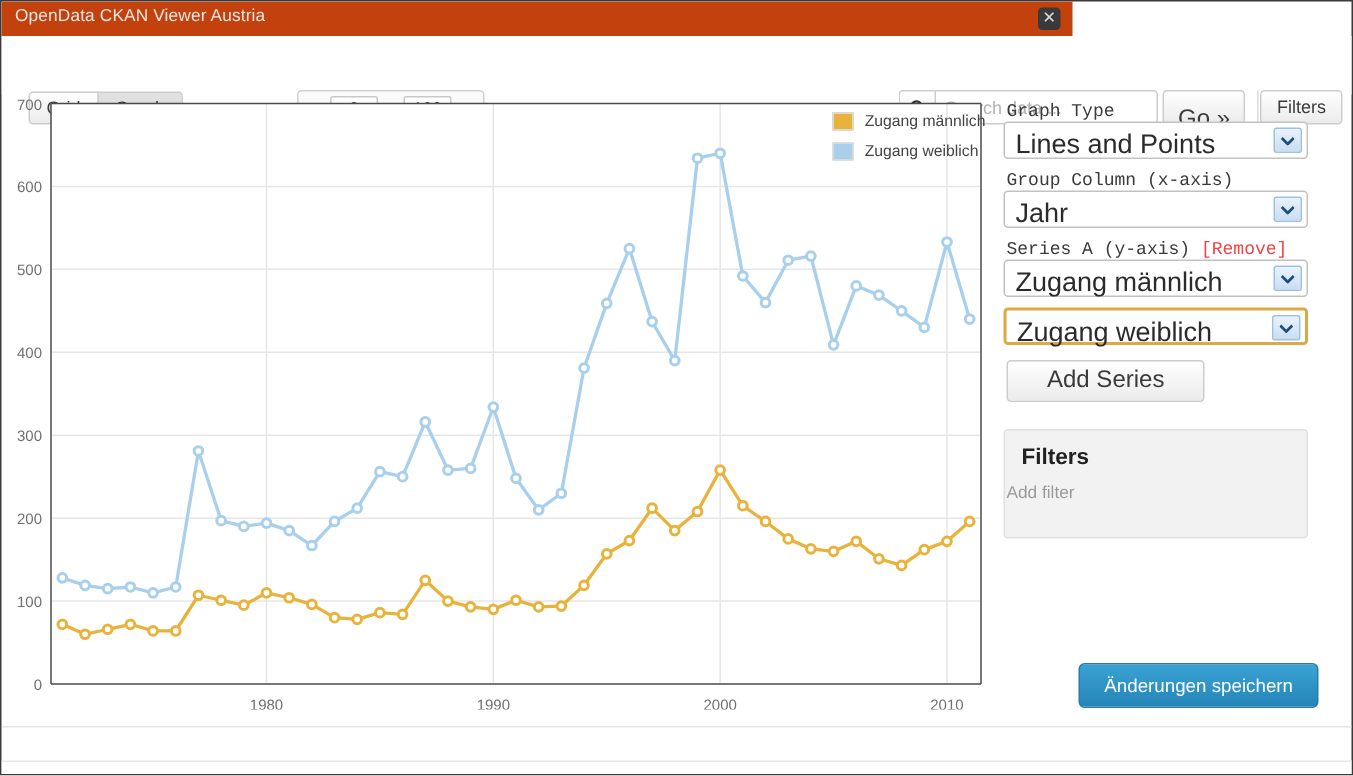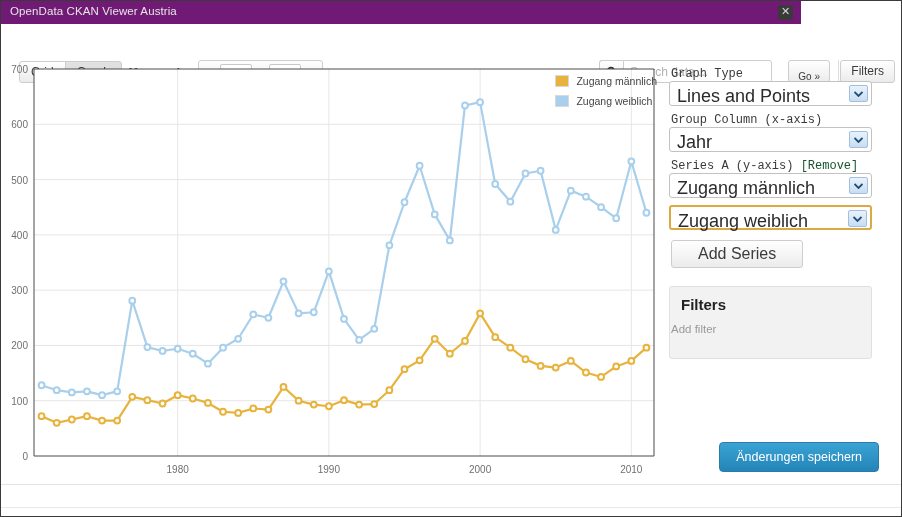--- a/index.html
+++ b/index.html
@@ -12,22 +12,22 @@
     position: relative;
     width: 902px; height: 517px;
     overflow: hidden;
     background: #ffffff;
     border: 1px solid #3a3a3a;
   }
 
   
   #titlebar {
     position: absolute; left: 0; top: 0;
-    width: 800px; height: 23px;
-    background: #701a75;
+    width: 714px; height: 23px;
+    background: #c2410c;
     color: #e9e9e9;
   }
   #titlebar .title {
     position: absolute; left: 9px; top: 4px;
     font-size: 11.5px; color: #e6e6e6;
     letter-spacing: .1px;
     white-space: nowrap;
   }
   #close-btn {
     position: absolute; right: 8px; top: 4px;
@@ -120,21 +120,21 @@
     border-radius: 0 3px 3px 0;
     background: #fff;
     font-size: 12px; color: #333;
     padding: 0 6px;
     font-family: "Liberation Sans", sans-serif;
   }
   #search-input::placeholder { color: #b2b2b2; }
   #go-btn {
     position: absolute; right: 73px; top: 36px;
     height: 23px; padding: 10px 9px;
-    font-size: 10px;
+    font-size: 16px;
   }
   #toolbar-sep {
     position: absolute; right: 64px; top: 36px;
     width: 1px; height: 23px; background: #dcdcdc;
   }
   #filters-btn {
     position: absolute; right: 8px; top: 36px;
     height: 23px; padding: 3px 10px; font-size: 12px;
   }
 
@@ -157,21 +157,21 @@
   
   #sidepanel {
     position: absolute; left: 668px; top: 66px;
     width: 206px;
   }
   .field-label {
     font-size: 12px; color: #3a3a3a;
     margin: 0 0 0 2px;
     font-family: Liberation Mono, monospace;
   }
-  .field-label .remove-link { color: #14532d; cursor: pointer; }
+  .field-label .remove-link { color: #ef4444; cursor: pointer; }
   .select-wrap {
     position: relative;
     width: 203px; height: 25px;
     margin-bottom: 7px;
     border: 1px solid #c2c2c2;
     border-radius: 3px;
     background: #ffffff;
   }
   .select-wrap.highlight { border: 2px solid #dda945; }
   .select-wrap .select-value {

